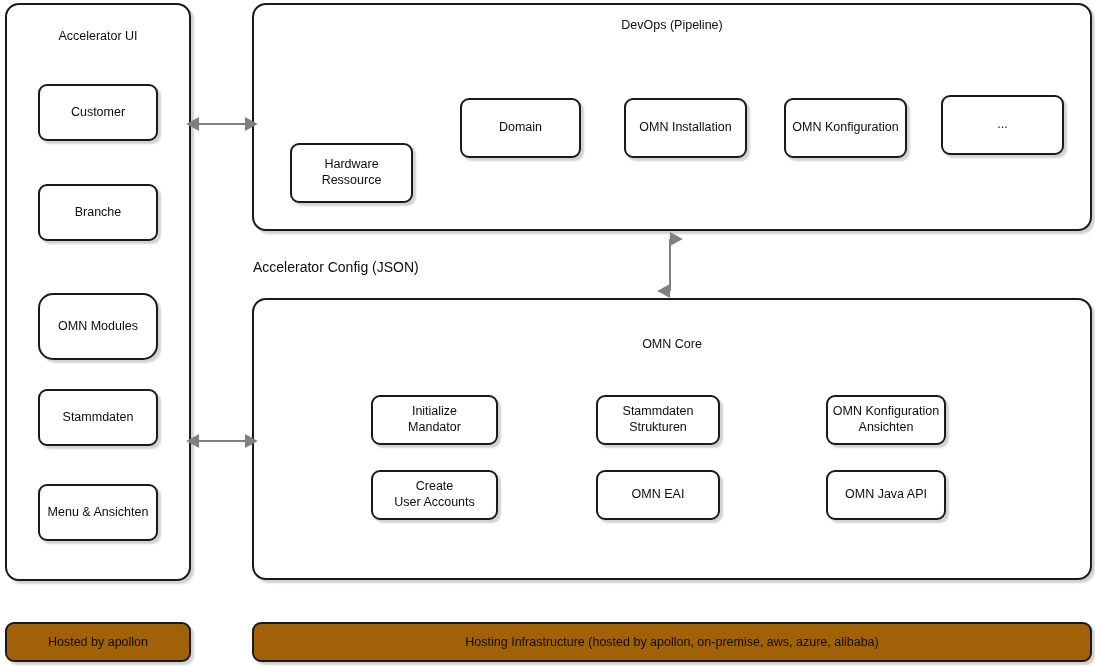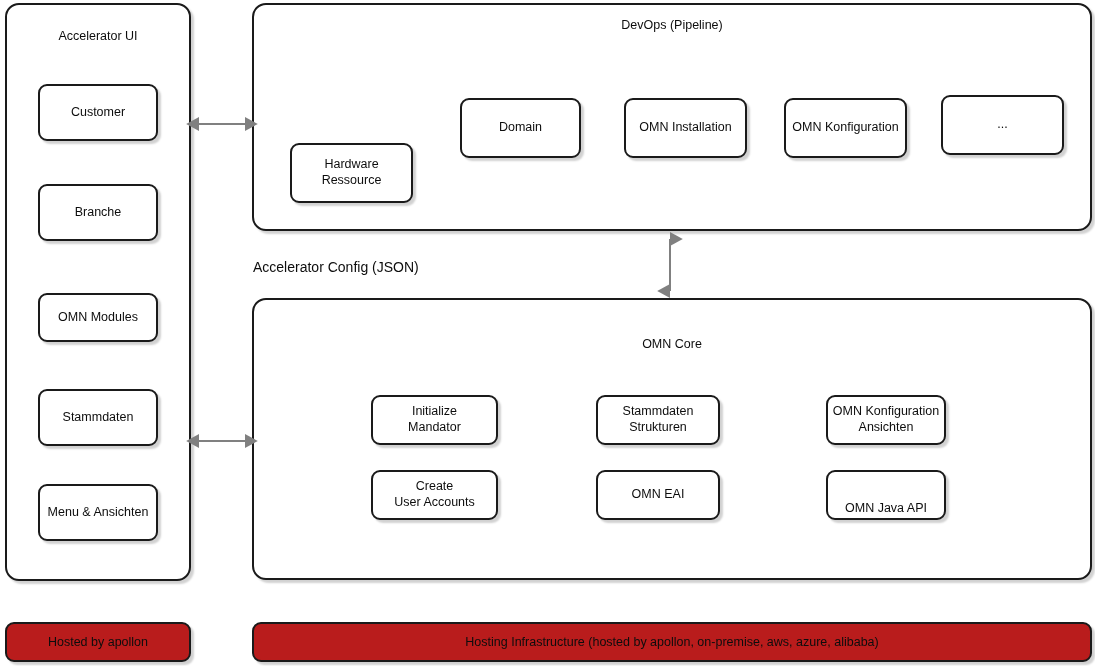--- a/index.html
+++ b/index.html
@@ -61,21 +61,21 @@
     white-space: nowrap;
   }
 
   
   .arrow { position: absolute; }
   .arrow svg { display: block; overflow: visible; }
 
   
   .bar {
     position: absolute;
-    background: #b91c1c;
+    background: #a16207;
     border: 2px solid #1a1a1a;
     border-radius: 9px;
     box-shadow: 3px 3px 2px rgba(0,0,0,0.18);
     box-sizing: border-box;
     display: flex;
     align-items: center;
     justify-content: center;
     font-size: 12.5px;
     color: #0d0d0d;
     text-align: center;
@@ -91,21 +91,21 @@
   <div class="panel-title" style="left:5px; top:29px; width:186px;">Accelerator UI</div>
 
   <div class="node" style="left:38px; top:184px; width:120px; height:57px;">
     <span>Branche</span>
   </div>
 
   <div class="node" style="left:38px; top:84px; width:120px; height:57px;">
     <span>Customer</span>
   </div>
 
-  <div class="node" style="left:38px; top:293px; width:120px; height:49px;">
+  <div class="node" style="left:38px; top:293px; width:120px; height:67px;border-radius:15px;">
     <span>OMN Modules</span>
   </div>
 
   <div class="node" style="left:38px; top:389px; width:120px; height:57px;">
     <span>Stammdaten</span>
   </div>
 
   <div class="node" style="left:38px; top:484px; width:120px; height:57px;">
     <span>Menu &amp; Ansichten</span>
   </div>
@@ -163,21 +163,21 @@
   <div class="node node-2line" style="left:371px; top:470px; width:127px; height:50px;">
     <span>
       <span>Create</span><br><span>User Accounts</span>
     </span>
   </div>
 
   <div class="node" style="left:596px; top:470px; width:124px; height:50px;">
     <span>OMN EAI</span>
   </div>
 
-  <div class="node" style="left:826px; top:470px; width:120px; height:50px;align-items:flex-end;">
+  <div class="node" style="left:826px; top:470px; width:120px; height:50px;">
     <span>OMN Java API</span>
   </div>
 
   <div class="arrow" style="left:191px; top:112px; width:62px; height:24px;">
     <svg width="62" height="24" viewBox="0 0 62 24">
       <defs>
         <marker id="ah-left" markerWidth="7" markerHeight="7" refX="6.4" refY="3.5" orient="auto" markerUnits="strokeWidth">
           <path d="M6.4,0 L0,3.5 L6.4,7 z" fill="#808080"></path>
         </marker>
         <marker id="ah-right" markerWidth="7" markerHeight="7" refX="0.6" refY="3.5" orient="auto" markerUnits="strokeWidth">

